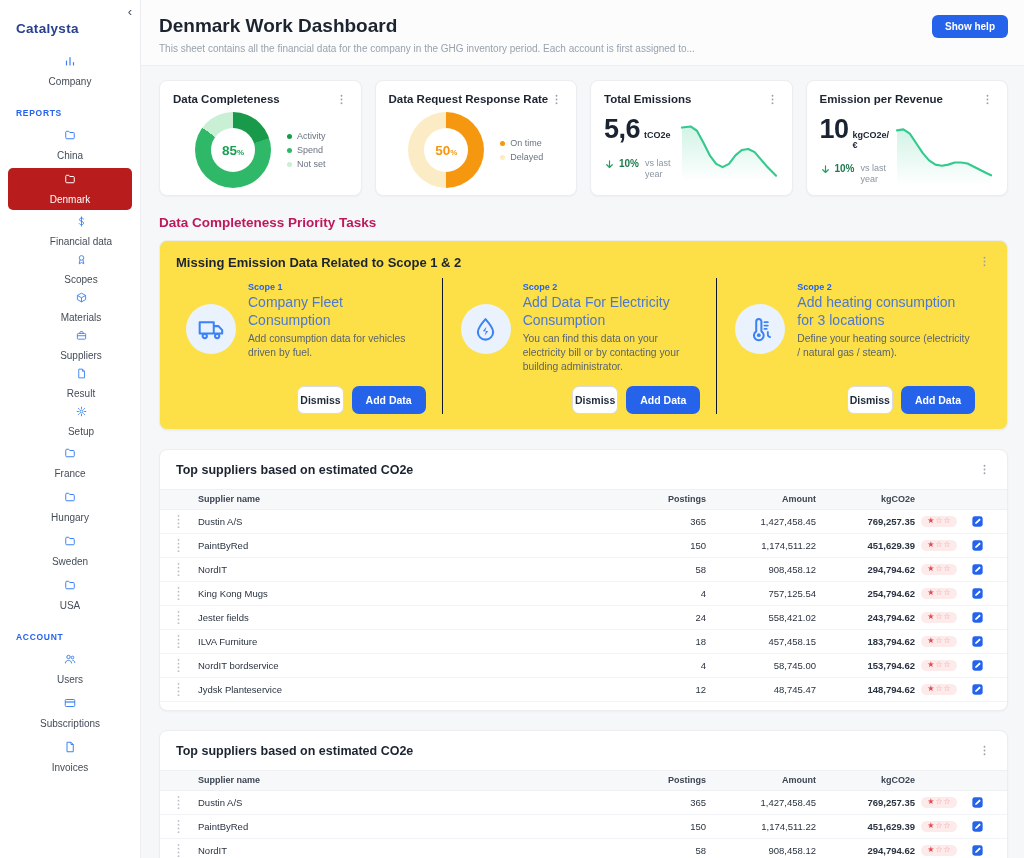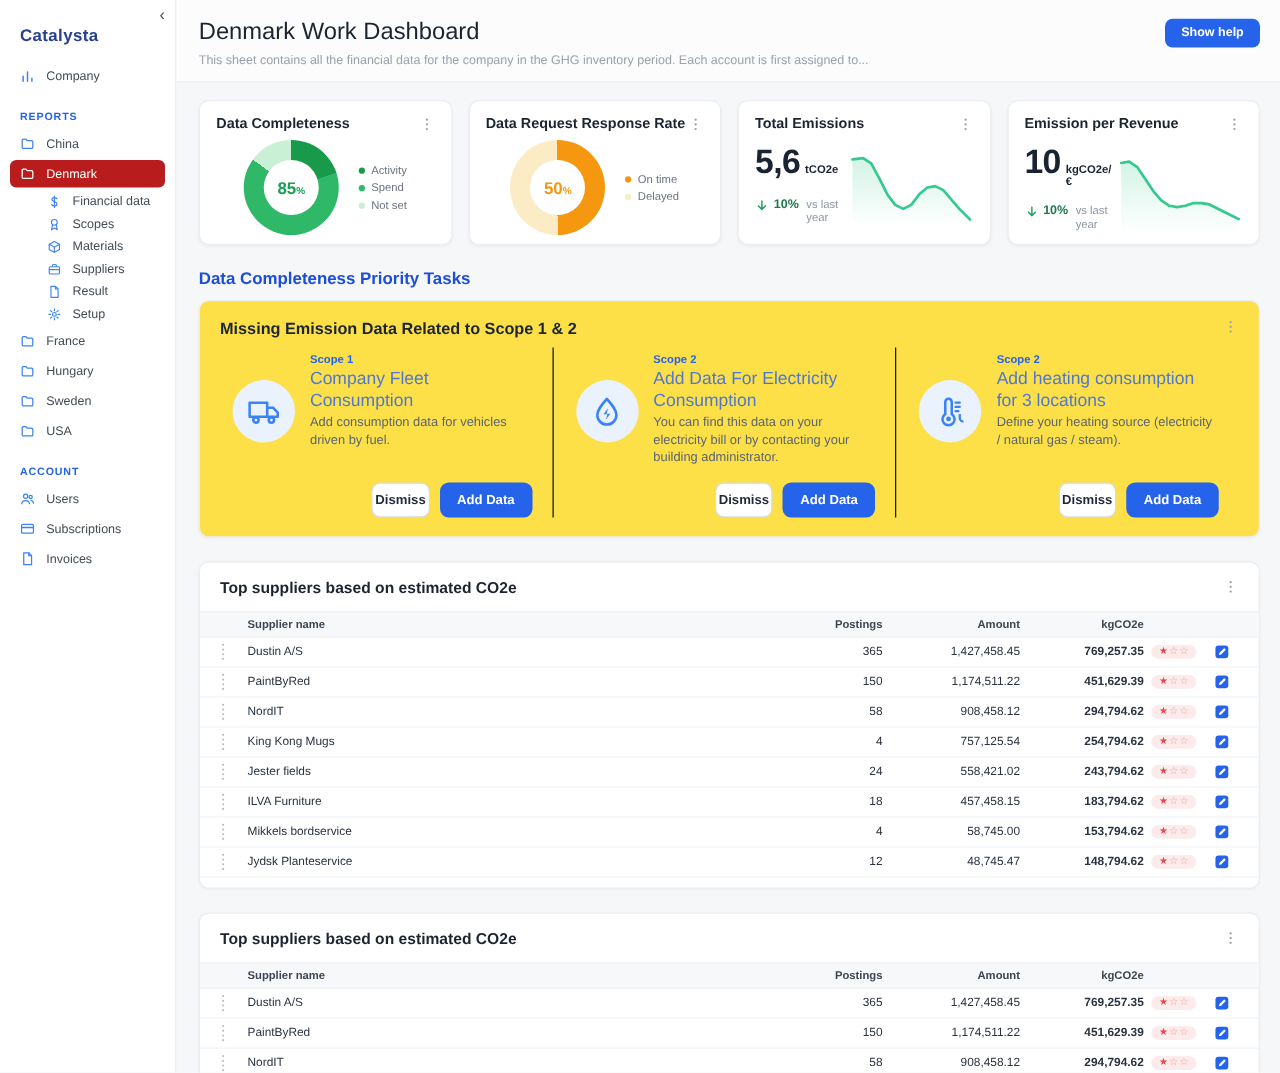--- a/index.html
+++ b/index.html
@@ -4,34 +4,34 @@
 <style>
   * { box-sizing: border-box; margin: 0; padding: 0; }
   html,body { width:1024px; height:858px; overflow:hidden; }
   body { font-family:"Liberation Sans", sans-serif; background:#f6f7f9; color:#1c2430; }
   .app { display:flex; width:1024px; height:858px; }
 
   
   .sidebar { width:141px; min-width:141px; background:#ffffff; border-right:1px solid #ececf1; position:relative; height:858px; }
   .collapse-btn { position:absolute; top:5px; right:8px; border:none; background:none; color:#46505c; font-size:13px; cursor:pointer; line-height:1; }
   .logo { padding:21px 16px 12px; font-size:13.5px; font-weight:700; color:#27418f; letter-spacing:.3px; }
-  .nav-item { display:flex; align-items:center; gap:9px; padding:5px 8px; margin:2px 8px; border-radius:5px; color:#434c57; font-size:10px; cursor:pointer; }
+  .nav-item { display:flex; align-items:center; gap:9px; padding:5px 8px; margin:2px 8px; border-radius:5px; color:#434c57; font-size:10px; cursor:pointer;flex-direction:column; }
   .nav-item .icn { width:12px; height:12px; min-width:12px; color:#3b82f6; display:flex; }
   .nav-item.active { background:#b91c1c; color:#fff; }
   .nav-item.active .icn { color:#fff; }
   .nav-sub { margin-left:22px; }
   .nav-sub .nav-item { padding:3.5px 8px; margin:0 8px; }
   .nav-sub .icn { width:11px; height:11px; min-width:11px; }
   .section-label { color:#2563eb; font-size:8.5px; font-weight:700; letter-spacing:.7px; margin:16px 16px 6px; }
   .icn svg { width:100%; height:100%; display:block; }
 
   
   .main { flex:1; display:flex; flex-direction:column; overflow:hidden; }
   .page-header { display:flex; justify-content:space-between; align-items:flex-start; padding:15px 16px 11px 18px; background:#fcfcfd; border-bottom:1px solid #edeef2; }
-  .page-header h1 { font-size:19px; font-weight:400; color:#1c2430; margin-bottom:6px; }
+  .page-header h1 { font-size:19px; font-weight:700; color:#1c2430; margin-bottom:6px; }
   .page-subtitle { font-size:10px; color:#99a2ad; }
   .btn-primary { background:#2563eb; color:#fff; border:none; border-radius:6px; padding:6px 13px; font-size:10px; font-weight:700; cursor:pointer; font-family:inherit; }
   .content { padding:14px 16px 0 18px; }
 
   .card-head { display:flex; justify-content:space-between; align-items:flex-start; }
   .card-title { font-size:11.5px; font-weight:700; color:#1c2430; }
   .kebab { border:none; background:none; color:#9aa1ab; cursor:pointer; padding:0; line-height:0; }
 
   
   #kpi-row { display:flex; gap:13px; }
@@ -48,21 +48,21 @@
   .vrow { display:flex; align-items:baseline; margin-top:4px; }
   .kpi-value { font-size:27px; font-weight:800; color:#1a2332; letter-spacing:-.5px; }
   .kpi-unit { font-size:9px; font-weight:700; color:#1a2332; margin-left:4px; }
   .delta-row { display:flex; align-items:flex-start; gap:4px; margin-top:13px; }
   .delta-arrow { width:11px; height:11px; display:flex; margin-top:1px; }
   .delta-val { font-size:10px; font-weight:700; color:#1b7a4b; }
   .delta-note { font-size:9px; color:#8b95a1; width:32px; line-height:1.25; margin-left:2px; }
   .spark { width:100px; height:62px; align-self:flex-end; }
 
   
-  .section-title { font-size:13.5px; font-weight:700; color:#1d4ed8; margin:19px 0 10px; }
+  .section-title { font-size:13.5px; font-weight:700; color:#be185d; margin:19px 0 10px; }
   .priority-card { background:#fde047; border:1px solid #ebedf1; border-radius:8px; box-shadow:0 1px 2px rgba(16,24,40,.04); padding:14px 16px 15px; }
   .priority-head { display:flex; justify-content:space-between; align-items:flex-start; }
   .priority-title { font-size:13px; font-weight:700; color:#1c2430; }
   #tasks-row { display:flex; margin-top:8px; }
   .task { flex:1; display:flex; gap:12px; padding:4px 16px 0 10px; min-height:122px; }
   .task + .task { border-left:1px solid #0f172a; padding-left:18px; }
   .task-icon-circle { width:50px; height:50px; min-width:50px; border-radius:50%; background:#e9f2fd; color:#3b82f6; display:flex; align-items:center; justify-content:center; margin-top:22px; }
   .task-icon-circle svg { width:27px; height:27px; }
   .task-col { display:flex; flex-direction:column; width:100%; }
   .scope { color:#2563eb; font-size:9px; font-weight:700; margin-bottom:2px; }
@@ -642,21 +642,21 @@
             </div>
             <div class="trow">
               <div class="handle">
                 <svg viewBox="0 0 8 24" width="5" height="15">
                   <circle cx="4" cy="3" r="1.4" fill="currentColor"></circle>
                   <circle cx="4" cy="9" r="1.4" fill="currentColor"></circle>
                   <circle cx="4" cy="15" r="1.4" fill="currentColor"></circle>
                   <circle cx="4" cy="21" r="1.4" fill="currentColor"></circle>
                 </svg>
               </div>
-              <div class="cname">Mikkels bordservice</div>
+              <div class="cname">NordIT bordservice</div>
               <div class="r">4</div>
               <div class="r">58,745.00</div>
               <div class="r bold">153,794.62</div>
               <div class="stars-wrap">
                 <span class="star-pill">
                   <span class="star f">★</span>
                   <span class="star o">☆</span>
                   <span class="star o">☆</span>
                 </span>
               </div>

